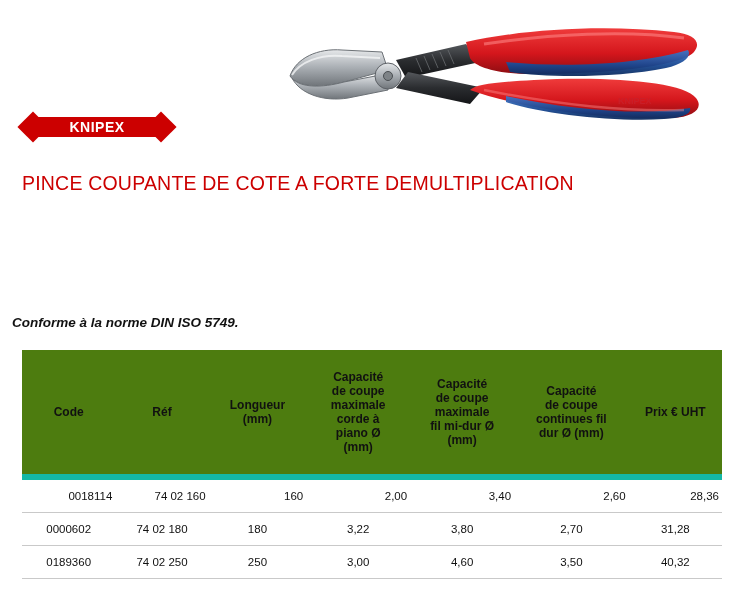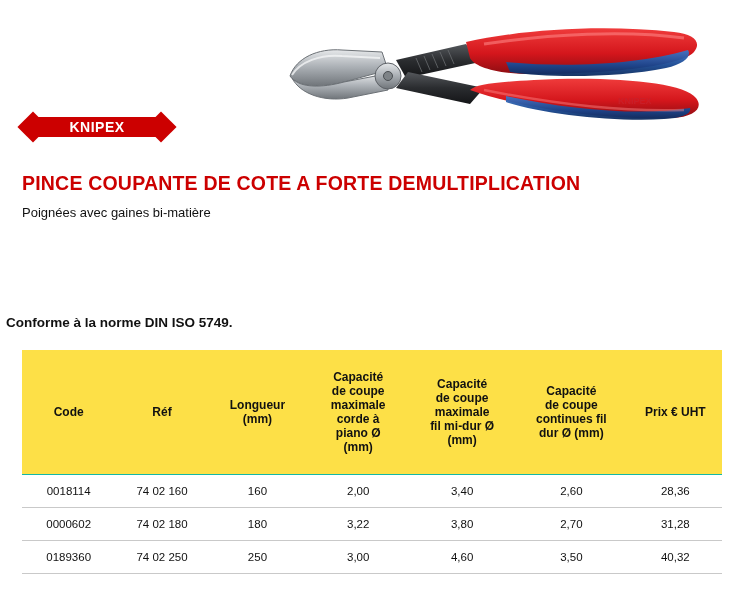--- a/index.html
+++ b/index.html
@@ -71,78 +71,79 @@
     font-family: "Liberation Sans", sans-serif;
   }
 
   
   .headline {
     position: absolute;
     left: 22px;
     top: 172px;
     width: 700px;
     font-size: 19.5px;
-    font-weight: bold;
+    font-weight: normal;
     color: #cc0000;
     letter-spacing: 0.2px;
     white-space: nowrap;
   }
 
   
   .description {
     position: absolute;
     left: 22px;
     top: 204px;
     width: 640px;
     font-size: 13px;
     line-height: 17.5px;
     color: #111111;
   }
   .description .line { display: block; white-space: nowrap; }
 
   .norm {
     position: absolute;
-    left: 6px;
+    left: 12px;
     top: 315px;
     font-size: 13.5px;
     font-weight: bold;
     color: #111111;
     white-space: nowrap;
+    font-style: italic;
   }
 
   
   .spec-table {
     position: absolute;
     left: 22px;
     top: 350px;
     width: 700px;
     border-collapse: collapse;
     table-layout: fixed;
   }
   .spec-table thead th {
-    background: #fde047;
+    background: #4d7c0f;
     font-size: 12px;
     font-weight: bold;
     color: #111111;
     text-align: center;
     vertical-align: middle;
     padding: 6px 3px;
     height: 112px;
     line-height: 14px;
     border: none;
   }
   .spec-table tbody td {
     font-size: 11.5px;
     text-align: center;
     padding: 7px 3px;
     border-bottom: 1px solid #c9c9c9;
     color: #111111;
     height: 18px;
   }
-  .spec-table tbody tr:first-child td { border-top: 1px solid #14b8a6; }
+  .spec-table tbody tr:first-child td { border-top: 6px solid #14b8a6; text-align: right; }
   .code-cell { color: #cc0000; }
 
   .col-code { width: 88px; }
   .col-ref { width: 88px; }
   .col-long { width: 92px; }
   .col-piano { width: 98px; }
   .col-midur { width: 98px; }
   .col-dur { width: 108px; }
   .col-prix { width: 88px; }
 </style>
@@ -214,21 +215,20 @@
     <div class="brand-diamond-left"></div>
     <div class="brand-diamond-right"></div>
     <div class="brand-bar"></div>
     <div class="brand-text">KNIPEX</div>
   </div>
 </div>
 
 <div class="headline">PINCE COUPANTE DE COTE A FORTE DEMULTIPLICATION</div>
 
 <div class="description">
-  <span class="line">Poignées avec gaines bi-matière</span>
 </div>
 
 <div class="norm">Conforme à la norme DIN ISO 5749.</div>
 
 <table class="spec-table">
   <colgroup>
     <col class="col-code">
       <col class="col-ref">
       <col class="col-long">
     <col class="col-piano">

